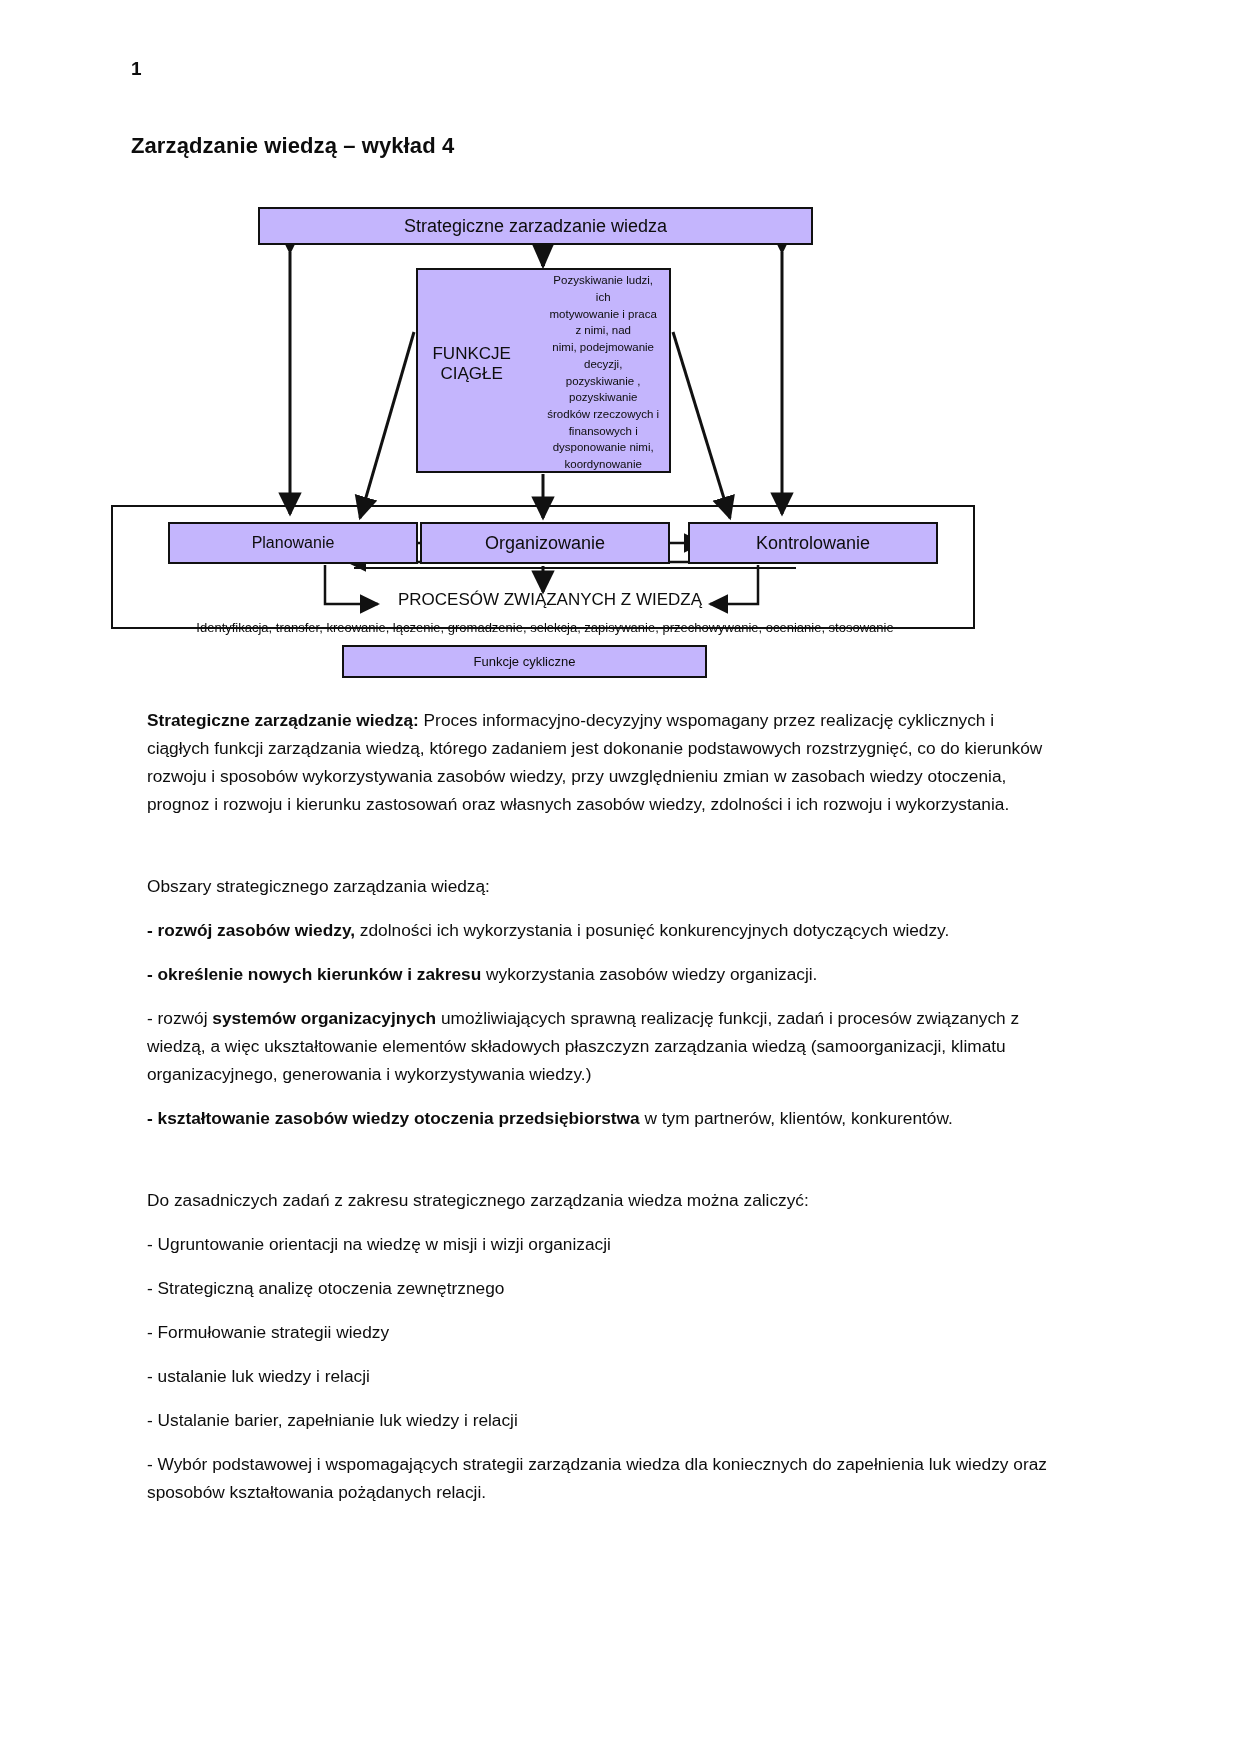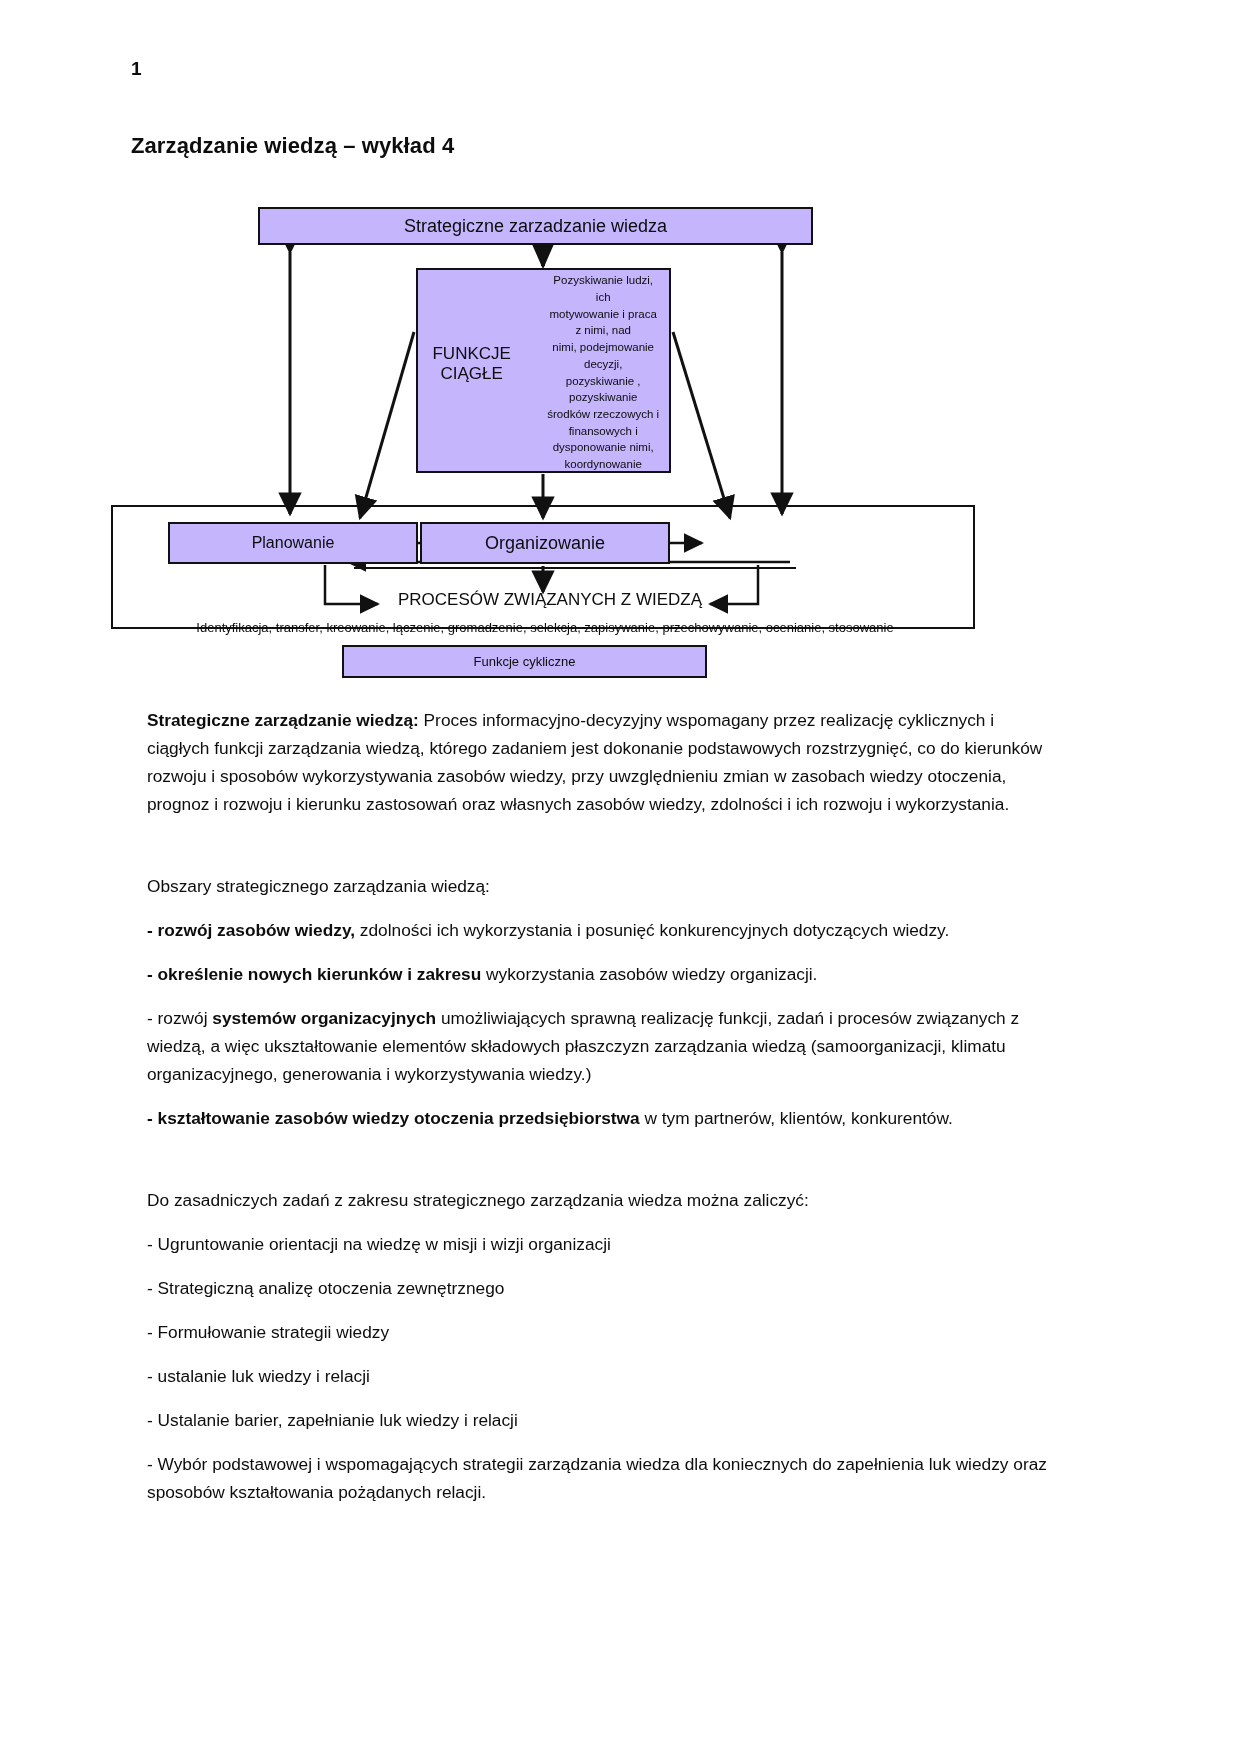--- a/index.html
+++ b/index.html
@@ -175,20 +175,23 @@
         <div>dysponowanie nimi,</div>
         <div>koordynowanie</div>
       </div>
     </div>
 
     <div class="dg-box box-plan">
       <span>Planowanie</span>
     </div>
     <div class="dg-box box-org">
       <span>Organizowanie</span>
+    </div>
+    <div class="dg-box box-kontr">
+      <span>Kontrolowanie</span>
     </div>
 
     <div class="procesy-label">PROCESÓW ZWIĄZANYCH Z WIEDZĄ</div>
     <div class="identyfikacja-label">Identyfikacja, transfer, kreowanie, łączenie, gromadzenie, selekcja, zapisywanie, przechowywanie, ocenianie, stosowanie</div>
 
     <div class="dg-box box-cykliczne">
       <span>Funkcje cykliczne</span>
     </div>
   </div>
 

